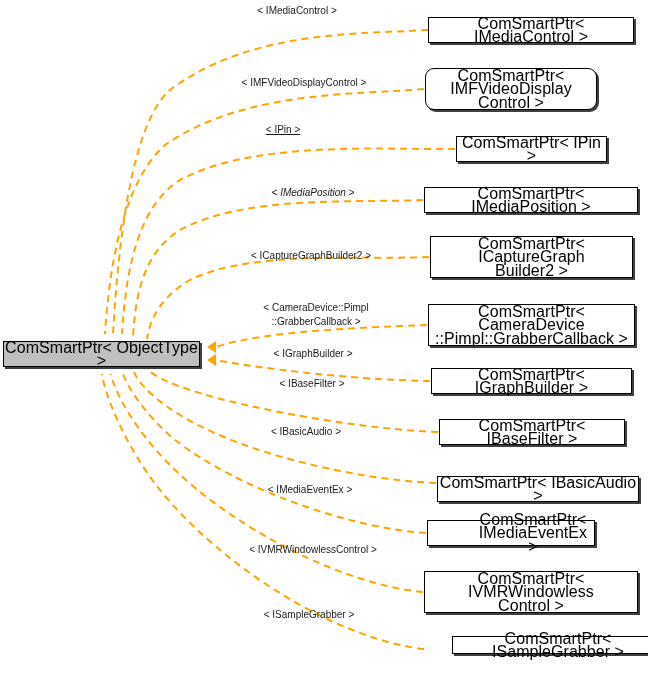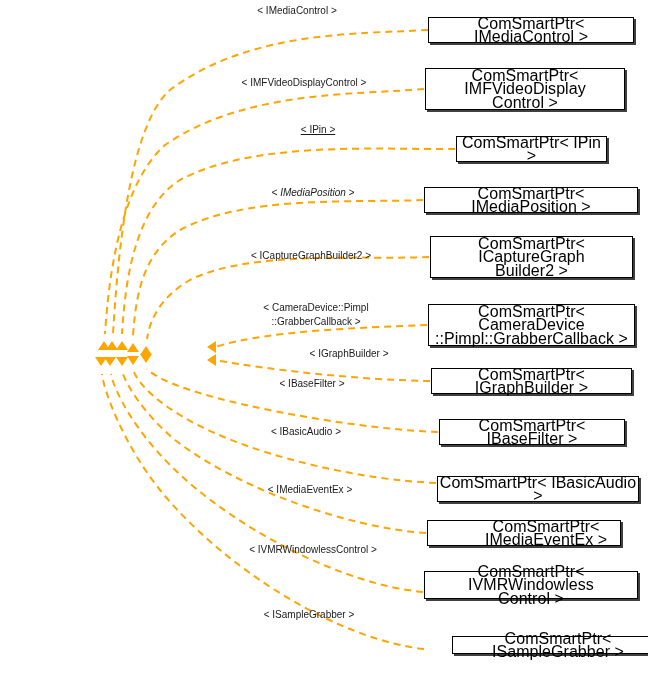--- a/index.html
+++ b/index.html
@@ -73,45 +73,46 @@
         <polygon points="146,363 140,354 152,354" fill="#ffa500"></polygon>
         <polygon points="133,365 127,356 139,356" fill="#ffa500"></polygon>
         <polygon points="122,366 116,357 128,357" fill="#ffa500"></polygon>
         <polygon points="110,366 104,357 116,357" fill="#ffa500"></polygon>
         <polygon points="101,366 95,357 107,357" fill="#ffa500"></polygon>
       </g>
   </svg>
 
   <div id="nodes-layer">
       <div class="node" style="left: 428px; top: 17px; width: 206px; height: 26px;">ComSmartPtr&lt; IMediaControl &gt;</div>
-      <div class="node" style="left: 425px; top: 68px; width: 200px; height: 42px;">ComSmartPtr&lt; IMFVideoDisplay
+      <div class="node" style="left: 425px; top: 68px; width: 172px; height: 42px; border-radius: 9px;">ComSmartPtr&lt; IMFVideoDisplay
 Control &gt;</div>
       <div class="node" style="left: 456px; top: 136px; width: 151px; height: 26px;">ComSmartPtr&lt; IPin &gt;</div>
       <div class="node" style="left: 424px; top: 187px; width: 214px; height: 26px;">ComSmartPtr&lt; IMediaPosition &gt;</div>
       <div class="node" style="left: 430px; top: 236px; width: 203px; height: 42px; text-align: center;">ComSmartPtr&lt; ICaptureGraph
 Builder2 &gt;</div>
       <div class="node" style="left: 428px; top: 304px; width: 207px; height: 42px;">ComSmartPtr&lt; CameraDevice
 ::Pimpl::GrabberCallback &gt;</div>
       <div class="node" style="left: 431px; top: 368px; width: 201px; height: 26px;">ComSmartPtr&lt; IGraphBuilder &gt;</div>
       <div class="node" style="left: 439px; top: 419px; width: 186px; height: 26px;">ComSmartPtr&lt; IBaseFilter &gt;</div>
       <div class="node" style="left: 437px; top: 476px; width: 202px; height: 26px;">ComSmartPtr&lt; IBasicAudio &gt;</div>
-      <div class="node" style="left: 427px; top: 520px; width: 194px; height: 26px; padding-left: 44px;">ComSmartPtr&lt; IMediaEventEx &gt;</div>
-      <div class="node" style="left: 424px; top: 571px; width: 214px; height: 28px;">ComSmartPtr&lt; IVMRWindowless
+      <div class="node" style="left: 427px; top: 520px; width: 168px; height: 26px; padding-left: 44px;">ComSmartPtr&lt; IMediaEventEx &gt;</div>
+      <div class="node" style="left: 424px; top: 571px; width: 214px; height: 42px;">ComSmartPtr&lt; IVMRWindowless
 Control &gt;</div>
       <div class="node" style="left: 425px; top: 636px; width: 212px; height: 18px; margin-left: 27px;">ComSmartPtr&lt; ISampleGrabber &gt;</div>
     </div>
   <div id="labels-layer">
       <div class="edge-label" style="left: 297px; top: 4px;">&lt; IMediaControl &gt;</div>
       <div class="edge-label" style="left: 296px; top: 76px; margin-left: 8px;">&lt; IMFVideoDisplayControl &gt;</div>
-      <div class="edge-label" style="left: 318px; top: 123px; text-decoration: underline;">&lt; IPin &gt;</div>
+      <div class="edge-label" style="left: 283px; top: 123px; text-decoration: underline;">&lt; IPin &gt;</div>
       <div class="edge-label" style="left: 313px; top: 186px; font-style: italic;">&lt; IMediaPosition &gt;</div>
       <div class="edge-label" style="left: 311px; top: 249px;">&lt; ICaptureGraphBuilder2 &gt;</div>
       <div class="edge-label" style="left: 316px; top: 301px;">&lt; CameraDevice::Pimpl
 ::GrabberCallback &gt;</div>
-      <div class="edge-label" style="left: 313px; top: 347px; margin-left: 36px;">&lt; IGraphBuilder &gt;</div>
+      <div class="edge-label" style="left: 313px; top: 347px;">&lt; IGraphBuilder &gt;</div>
       <div class="edge-label" style="left: 312px; top: 377px;">&lt; IBaseFilter &gt;</div>
       <div class="edge-label" style="left: 306px; top: 425px;">&lt; IBasicAudio &gt;</div>
       <div class="edge-label" style="left: 310px; top: 483px;">&lt; IMediaEventEx &gt;</div>
       <div class="edge-label" style="left: 313px; top: 543px;">&lt; IVMRWindowlessControl &gt;</div>
       <div class="edge-label" style="left: 309px; top: 608px;">&lt; ISampleGrabber &gt;</div>
     </div>
 
+  <div class="node base" id="base-node" style="left: 3px; top: 341px; width: 197px; height: 26px;">ComSmartPtr&lt; ObjectType &gt;</div>
 </div>
 
 </body></html>

